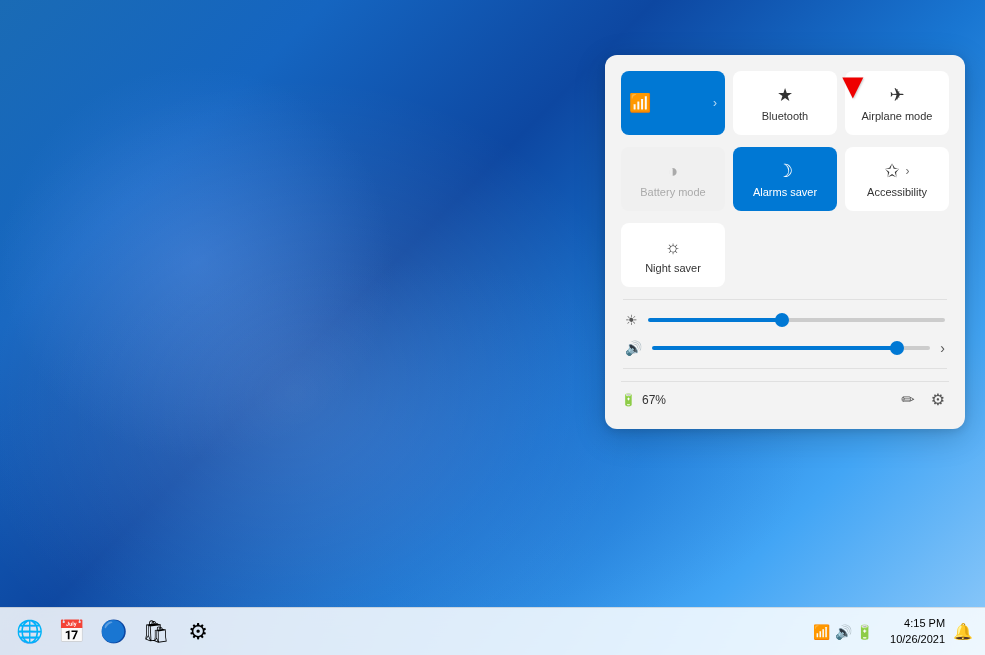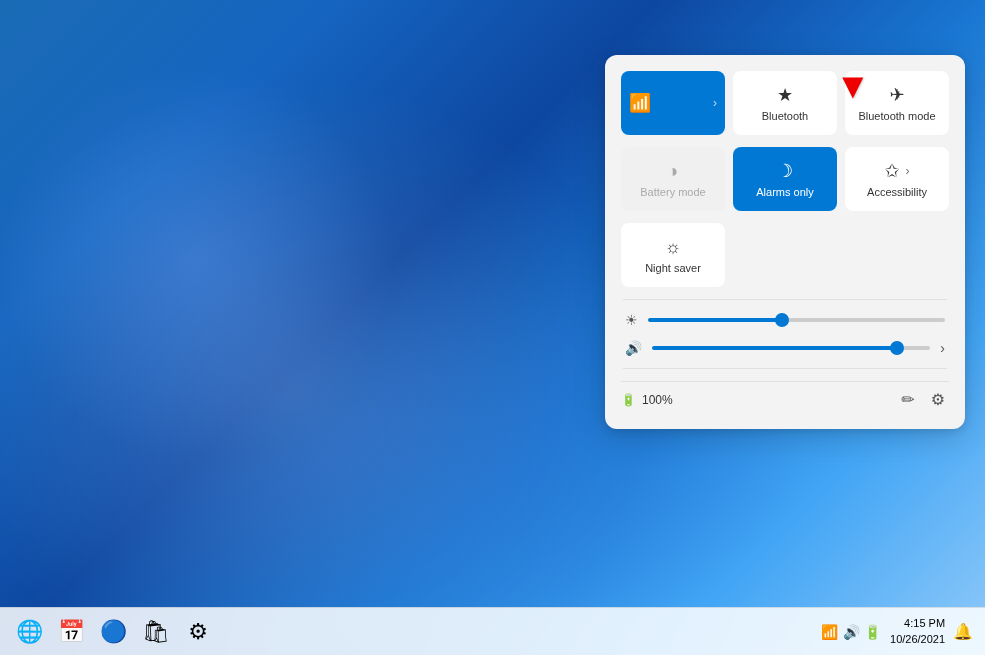--- a/index.html
+++ b/index.html
@@ -67,20 +67,21 @@
       display: flex;
       align-items: center;
       gap: 8px;
     }
 
     .taskbar-clock {
       text-align: right;
       font-size: 11px;
       color: #000;
       line-height: 1.4;
+      margin-left: 8px;
     }
 
     .taskbar-sys-icons {
       display: flex;
       align-items: center;
       gap: 4px;
       font-size: 14px;
     }
 
     
@@ -270,34 +271,34 @@
         </div>
       </button>
 
       <button class="qs-btn">
         <span class="qs-btn-icon">★</span>
         <span>Bluetooth</span>
       </button>
 
       <button class="qs-btn">
         <span class="qs-btn-icon">✈</span>
-        <span>Bluetooth mode</span>
+        <span>Airplane mode</span>
       </button>
     </div>
 
     <div class="qs-buttons-row">
 
       <button class="qs-btn disabled">
         <span class="qs-btn-icon">◑</span>
         <span>Battery mode</span>
       </button>
 
       <button class="qs-btn active">
         <span class="qs-btn-icon">☽</span>
-        <span>Alarms only</span>
+        <span>Alarms saver</span>
       </button>
 
       <button class="qs-btn">
         <div class="icon-row">
           <span class="qs-btn-icon">✩</span>
           <span class="qs-btn-chevron">›</span>
         </div>
         <span>Accessibility</span>
       </button>
     </div>
@@ -320,21 +321,21 @@
       <span class="qs-slider-icon">🔊</span>
       <input type="range" class="qs-slider" style="--val: 90%; background: linear-gradient(to right, rgb(0, 120, 212) 90%, rgb(204, 204, 204) 90%);" min="0" max="100" value="90">
       <span class="qs-slider-end">›</span>
     </div>
 
     <div class="qs-divider"></div>
 
     <div class="qs-footer">
       <div class="qs-battery">
         <span>🔋</span>
-        <span>100%</span>
+        <span>67%</span>
       </div>
       <div class="qs-footer-icons">
         <span class="qs-footer-icon">✏</span>
         <span class="qs-footer-icon">⚙</span>
       </div>
     </div>
 
   </div>
 
   <div class="taskbar">

